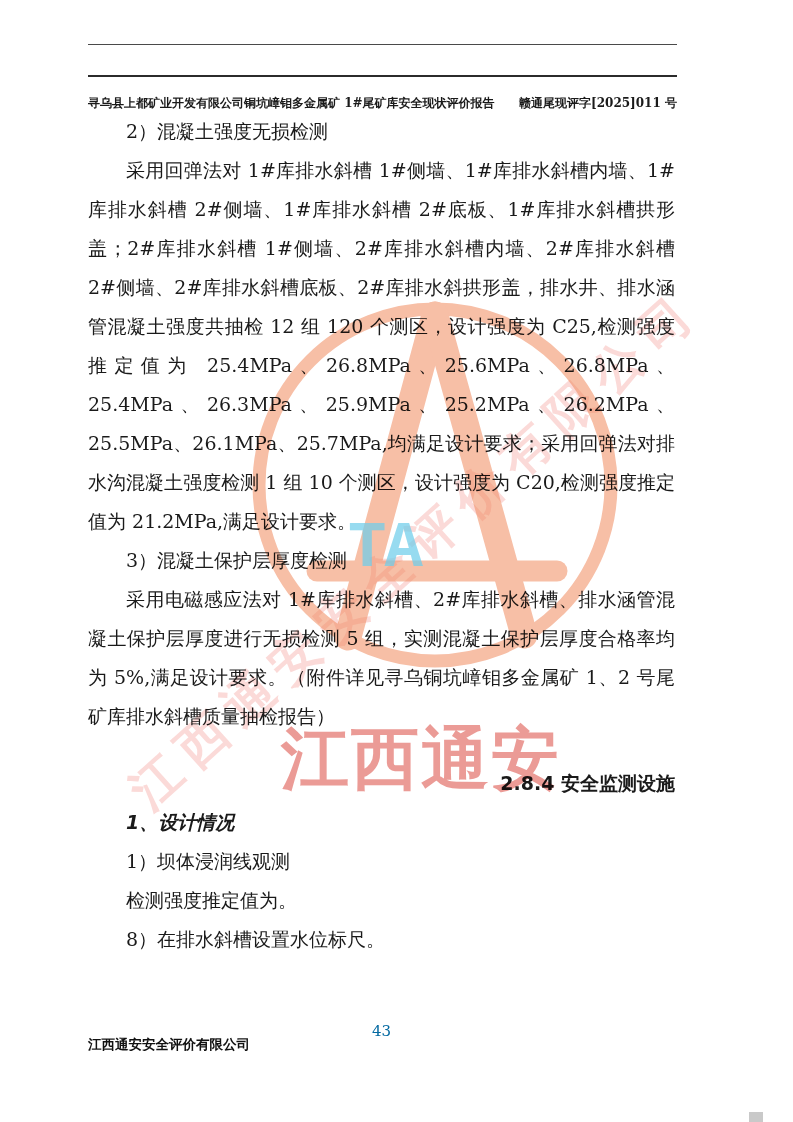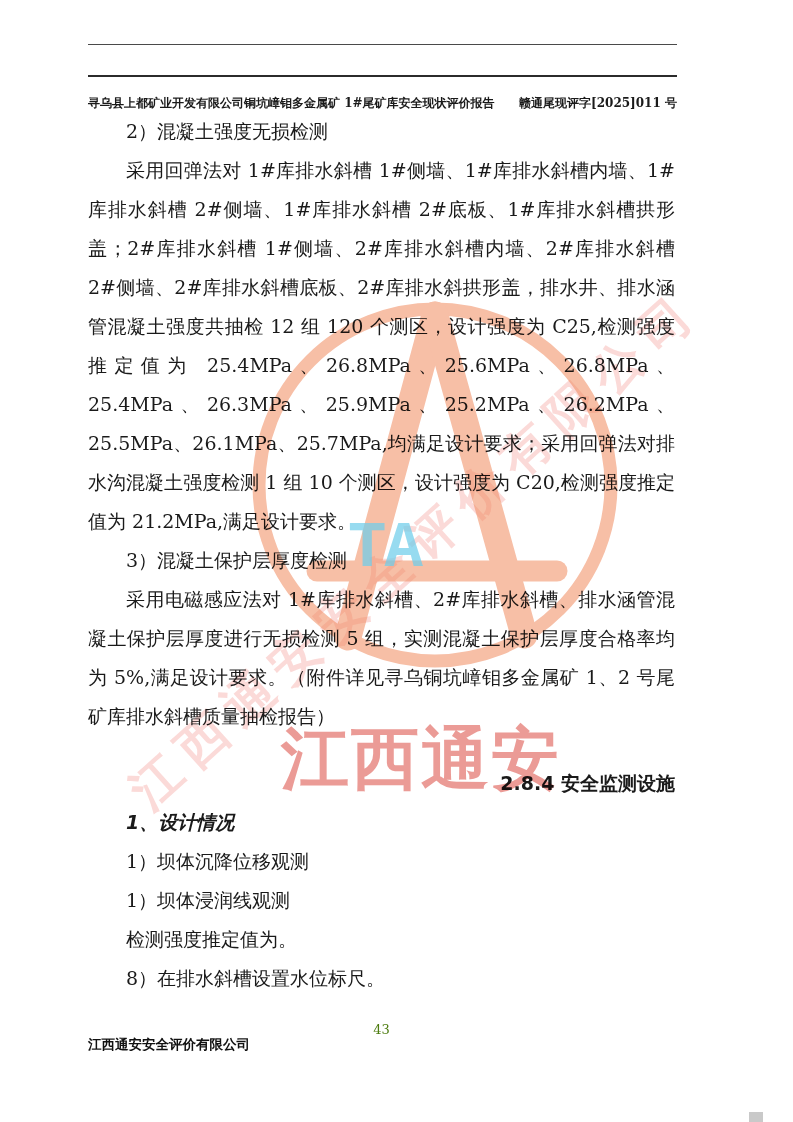--- a/index.html
+++ b/index.html
@@ -27,21 +27,21 @@
     font-size:19px;line-height:39px;margin-top:12px;
   }
   .blk{margin:0;}
   .item{text-indent:2em;white-space:nowrap;}
   .para{text-indent:2em;text-align:justify;}
   .h2{font-family:"DejaVu Sans","Liberation Sans",sans-serif;font-weight:bold;margin-top:28px;text-align:right;}
   .h3{font-family:"DejaVu Sans","Liberation Sans",sans-serif;font-weight:bold;margin-top:20px;}
   .h4{font-family:"DejaVu Sans","Liberation Sans",sans-serif;font-weight:bold;text-indent:2em;font-style:italic;}
 
   
-  .page-num{position:absolute;left:0;right:0;top:1022px;text-align:center;font-size:13px;color:#4d7c0f;}
+  .page-num{position:absolute;left:0;right:0;top:1022px;text-align:center;font-size:15px;color:#0369a1;}
   .ftr-company{position:absolute;left:88px;top:1036px;font-size:13.5px;font-weight:bold;color:#111;}
 
   
   .wm-layer{position:absolute;inset:0;pointer-events:none;mix-blend-mode:multiply;}
   .wm-diagonal{
     position:absolute;left:415px;top:550px;
     transform:translate(-50%,-50%) rotate(-42deg);
     white-space:nowrap;
     font-family:"DejaVu Sans","Liberation Sans",sans-serif;
     font-size:50px;letter-spacing:12px;font-weight:bold;
@@ -77,21 +77,20 @@
     <div class="hdr-rule-bottom"></div>
   </div>
 
   <div class="content">
     <div class="blk item">2）混凝土强度无损检测</div>
     <div class="blk para">采用回弹法对 1#库排水斜槽 1#侧墙、1#库排水斜槽内墙、1#库排水斜槽 2#侧墙、1#库排水斜槽 2#底板、1#库排水斜槽拱形盖；2#库排水斜槽 1#侧墙、2#库排水斜槽内墙、2#库排水斜槽 2#侧墙、2#库排水斜槽底板、2#库排水斜拱形盖，排水井、排水涵管混凝土强度共抽检 12 组 120 个测区，设计强度为 C25,检测强度推定值为 25.4MPa、26.8MPa、25.6MPa、26.8MPa、25.4MPa、26.3MPa、25.9MPa、25.2MPa、26.2MPa、25.5MPa、26.1MPa、25.7MPa,均满足设计要求；采用回弹法对排水沟混凝土强度检测 1 组 10 个测区，设计强度为 C20,检测强度推定值为 21.2MPa,满足设计要求。</div>
     <div class="blk item">3）混凝土保护层厚度检测</div>
     <div class="blk para">采用电磁感应法对 1#库排水斜槽、2#库排水斜槽、排水涵管混凝土保护层厚度进行无损检测 5 组，实测混凝土保护层厚度合格率均为 5%,满足设计要求。（附件详见寻乌铜坑嶂钼多金属矿 1、2 号尾矿库排水斜槽质量抽检报告）</div>
     <div class="blk h2">2.8.4 安全监测设施</div>
     <div class="blk h4">1、设计情况</div>
-    <div class="blk item">1）坝体沉降位移观测</div>
     <div class="blk item">1）坝体浸润线观测</div>
     <div class="blk item">检测强度推定值为。</div>
     <div class="blk item">8）在排水斜槽设置水位标尺。</div>
   </div>
 
   <div class="wm-layer">
     <div class="wm-diagonal">江西通安安全评价有限公司</div>
 
     <svg class="stamp-svg" width="400" height="400" viewBox="0 0 400 400">
       <circle cx="200" cy="200" r="176" fill="none" stroke="#f08a5e" stroke-width="13"></circle>

